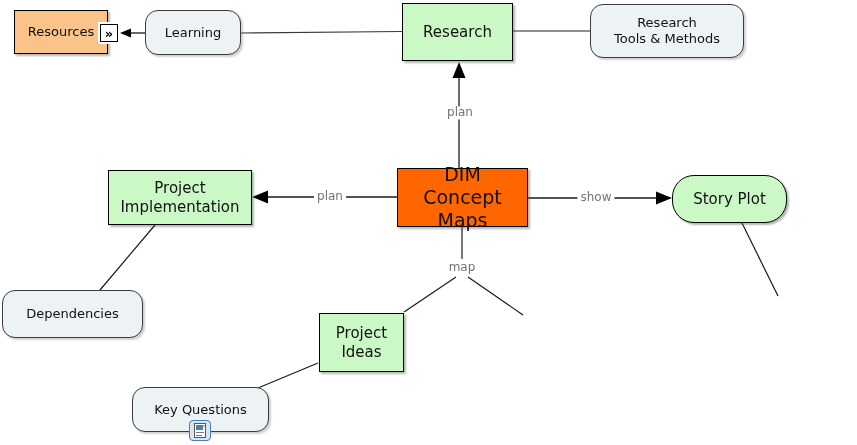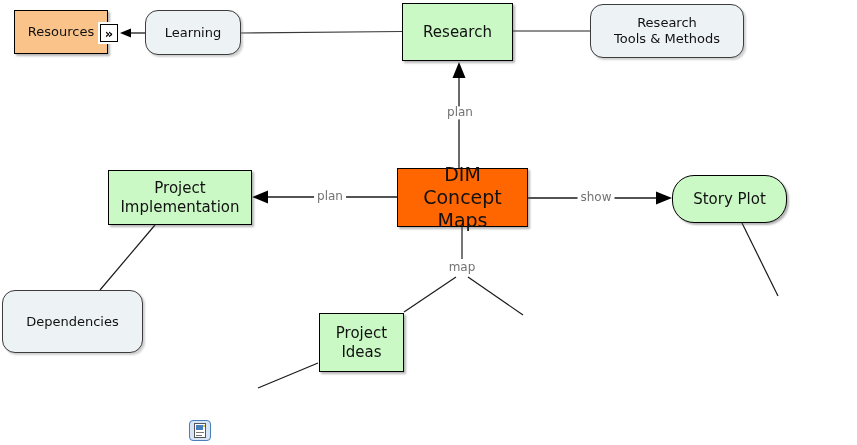--- a/index.html
+++ b/index.html
@@ -31,21 +31,21 @@
   .resource{background:var(--color-resource_orange,#f9c38a);font-size:13px;}
 
   
   .n-resources{left:14px;top:10px;width:94px;height:44px;}
   .n-learning{left:145px;top:10px;width:96px;height:45px;}
   .n-research{left:402px;top:3px;width:111px;height:58px;}
   .n-research_tools{left:590px;top:4px;width:154px;height:54px;}
   .n-dim{left:397px;top:168px;width:131px;height:59px;}
   .n-project_implementation{left:108px;top:170px;width:144px;height:55px;}
   .n-story_plot{left:672px;top:175px;width:115px;height:48px;border-radius:22px;}
-  .n-dependencies{left:2px;top:290px;width:141px;height:63px;}
+  .n-dependencies{left:2px;top:290px;width:141px;height:48px;}
   .n-project_ideas{left:319px;top:313px;width:85px;height:59px;}
   .n-group_roles{left:507px;top:315px;width:121px;height:56px;}
   .n-character_relationships{left:747px;top:296px;width:106px;height:48px;}
   .n-key_questions{left:132px;top:387px;width:137px;height:45px;}
 
   
   .link-label{
     position:absolute;transform:translate(-50%,-50%);
     background:#fff;padding:0 3px;font-size:12px;color:#737373;
     white-space:nowrap;line-height:1.1;
@@ -130,20 +130,21 @@
 
   <div class="node rect orange-center n-dim">DIM
 Concept Maps</div>
   <div class="node rect green n-project_implementation">Project
 Implementation</div>
   <div class="node rect green n-story_plot">Story Plot</div>
 
   <div class="node rounded n-dependencies">Dependencies</div>
   <div class="node rect green n-project_ideas">Project
 Ideas</div>
+  <div class="node rounded n-key_questions">Key Questions</div>
 
   <div class="kq-icon">
     <span class="kq-page">
       <span class="kq-img"></span>
       <span class="kq-line a"></span>
       <span class="kq-line b"></span>
     </span>
   </div>
 
   <div class="link-label l-plan">plan</div>

